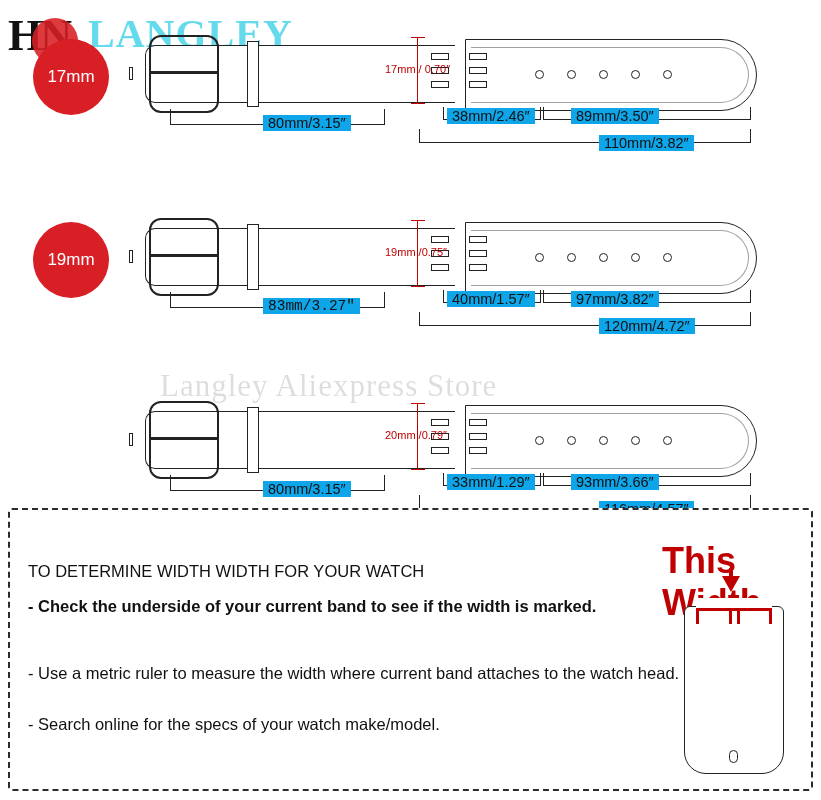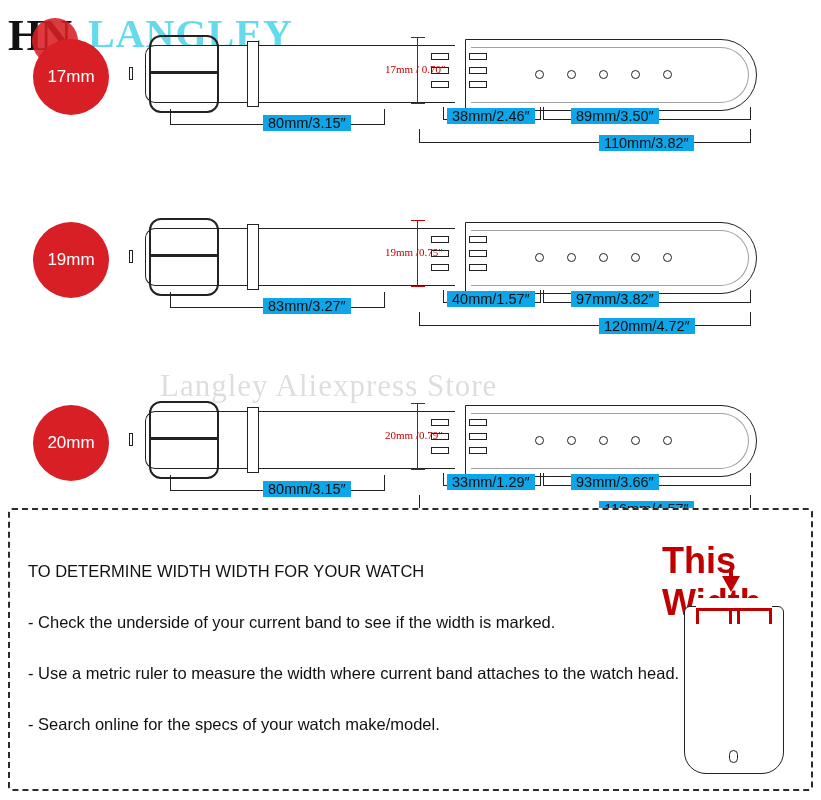--- a/index.html
+++ b/index.html
@@ -205,21 +205,20 @@
     box-sizing: border-box;
     background: #fff;
   }
 
   
   .width-callout {
     position: absolute;
     color: #c00000;
     font-size: 11px;
     white-space: nowrap;
-    font-family: Liberation Serif, serif;
   }
   .width-line {
     position: absolute;
     width: 1.2px;
     background: #c00000;
   }
   .width-cap {
     position: absolute;
     height: 1.2px;
     background: #c00000;
@@ -260,21 +259,21 @@
     top: 52px;
     font-size: 16.5px;
     color: #111;
   }
   .panel-bullet {
     position: absolute;
     left: 18px;
     font-size: 16.5px;
     color: #111;
   }
-  .b1 { top: 103px; }
+  .b1 { top: 87px; font-weight: bold; }
   .b2 { top: 154px; }
   .b3 { top: 205px; }
 
   .this-width {
     position: absolute;
     left: 652px;
     top: 30px;
     font-size: 36px;
     font-weight: bold;
     color: #c00000;
@@ -427,34 +426,33 @@
       <div class="hole" style="left:496px; top:41px;"></div>
       <div class="hole" style="left:528px; top:41px;"></div>
     </div>
 
     <div class="width-line" style="left:402px; top:8px; height:66px;"></div>
     <div class="width-cap" style="left:396px; top:8px; width:14px;"></div>
     <div class="width-cap" style="left:396px; top:74px; width:14px;"></div>
     <div class="width-callout" style="left:370px; top:34px;">19mm /0.75″</div>
 
     <div class="dim" style="left:155px; top:80px; width:215px; height:16px;"></div>
-    <div class="dim-label" style="left:248px; top:86px;">83mm/3.27″</div>
+    <div class="dim-label" style="left:248px; top:86px;font-family:Liberation Mono, monospace;">83mm/3.27″</div>
 
     <div class="dim" style="left:428px; top:78px; width:98px; height:13px;"></div>
     <div class="dim-label" style="left:432px; top:79px;">40mm/1.57″</div>
 
     <div class="dim" style="left:528px; top:78px; width:208px; height:13px;"></div>
     <div class="dim-label" style="left:556px; top:79px;">97mm/3.82″</div>
 
     <div class="dim" style="left:404px; top:100px; width:332px; height:14px;"></div>
     <div class="dim-label" style="left:584px; top:106px;">120mm/4.72″</div>
   </div>
 
   <div class="row row-2">
-    <div class="badge">20mm</div>
 
     <div class="strap">
       <div class="band-left"></div>
       <div class="band-left-tail"></div>
 
       <div class="buckle-frame"></div>
       <div class="buckle-bar"></div>
       <div class="buckle-tongue" style="left:30px;"></div>
       <div class="buckle-pin" style="left:-6px;"></div>
       <div class="keeper"></div>

